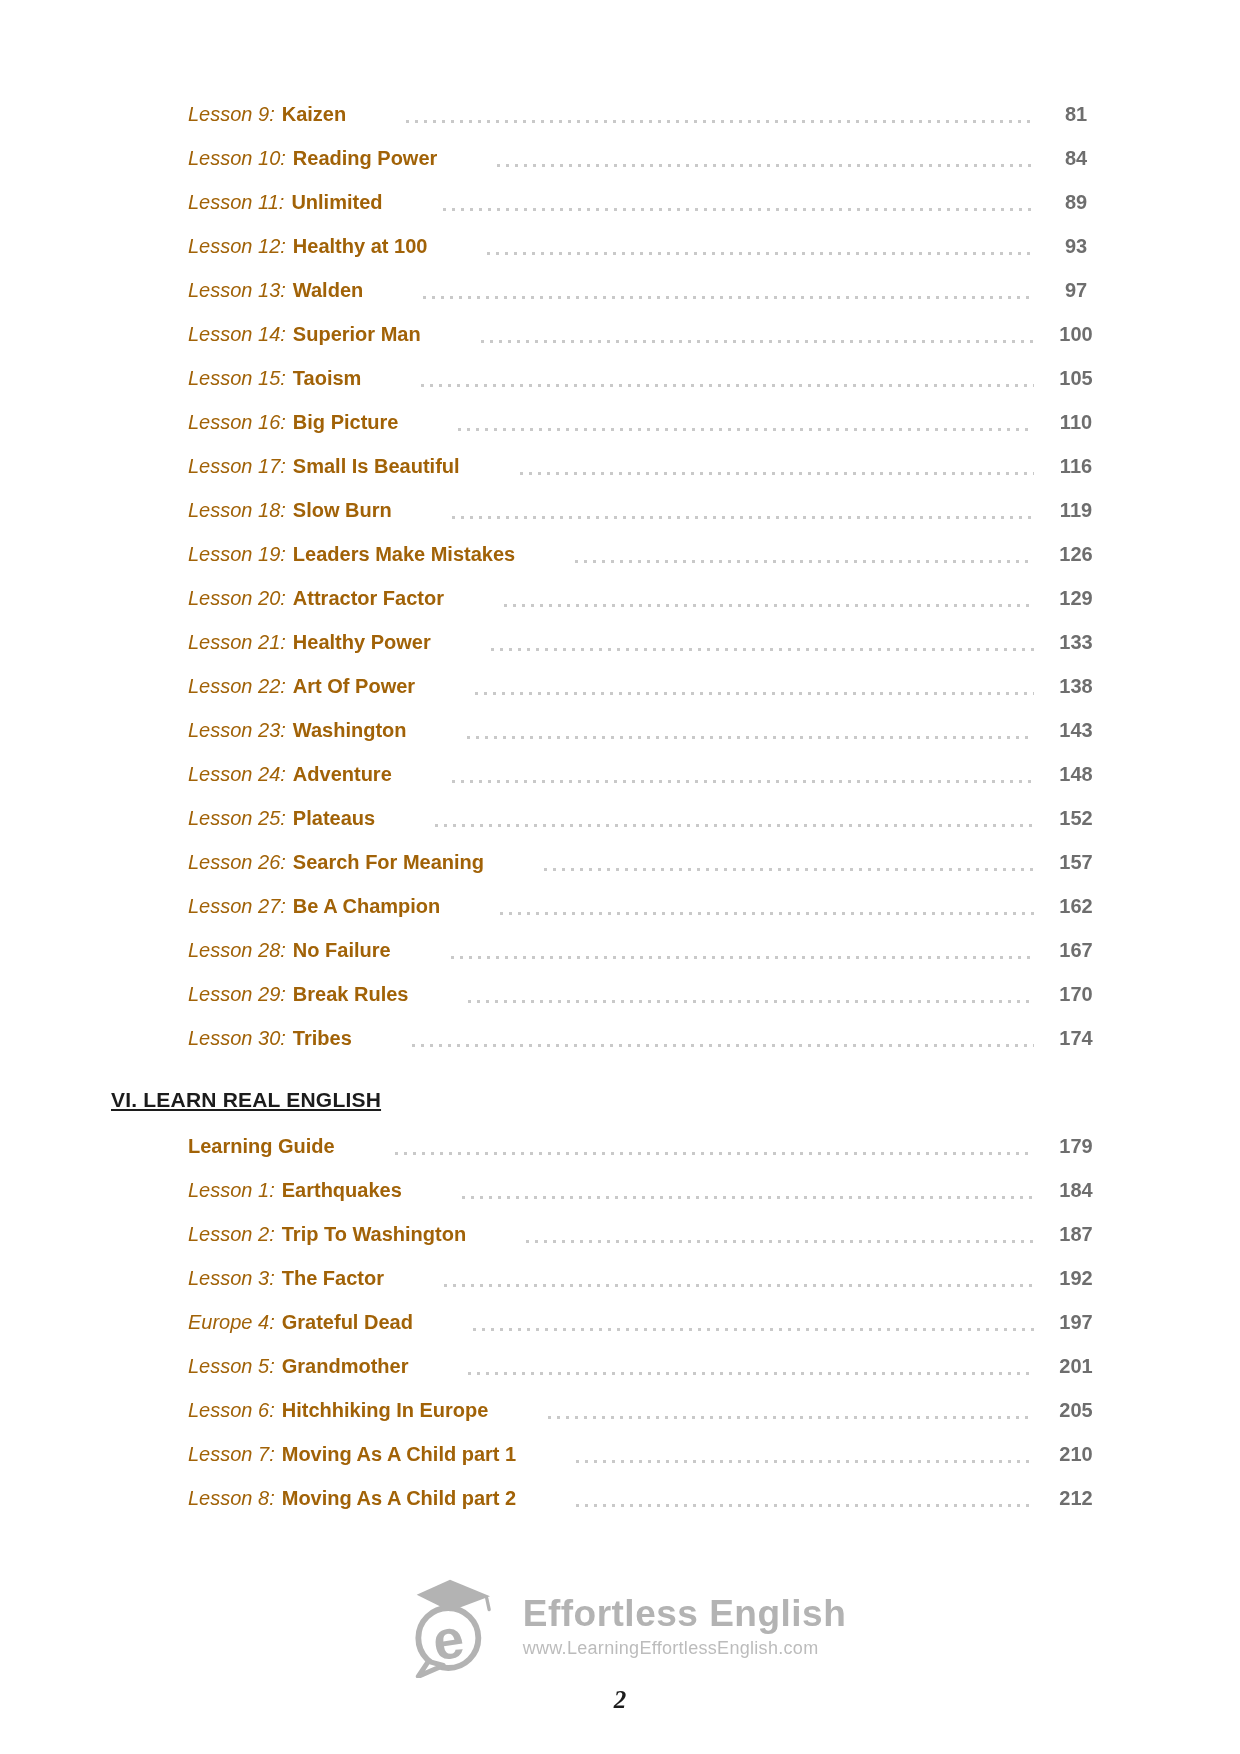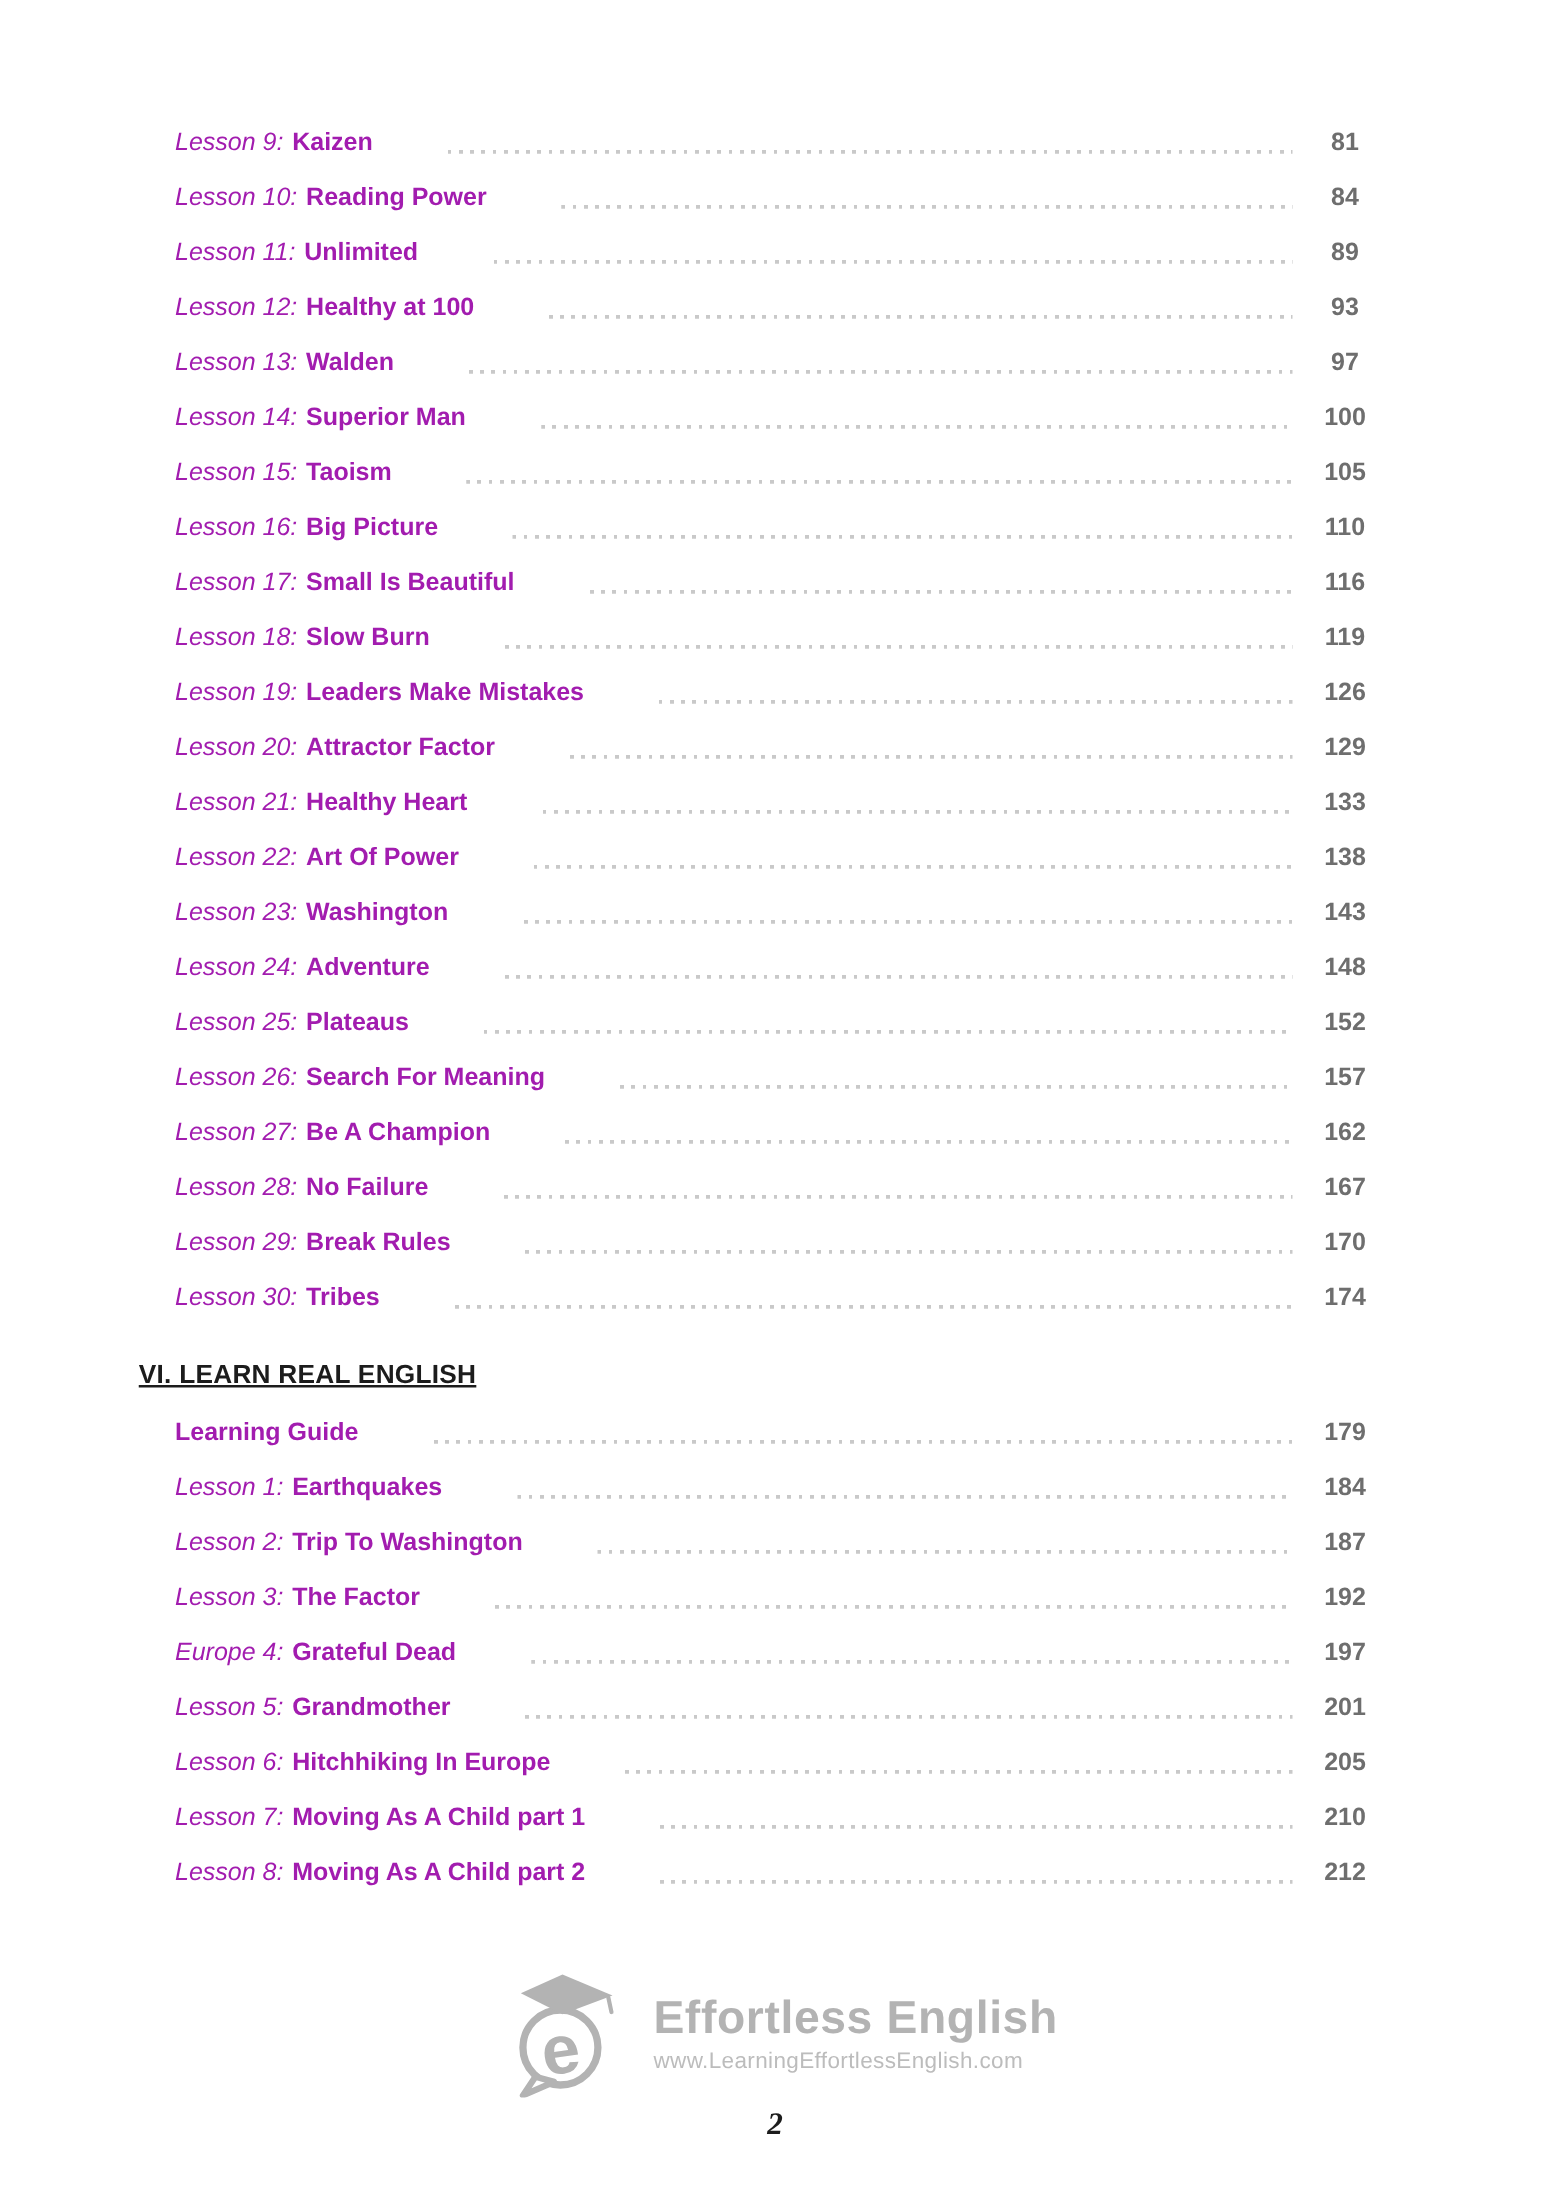--- a/index.html
+++ b/index.html
@@ -18,21 +18,22 @@
     right: 140px;
   }
   .toc-row {
     display: flex;
     align-items: center;
     height: 44px;
   }
   .entry-label {
     white-space: nowrap;
     font-size: 20px;
-    color: #a21caf;
+    color: #a16207;
+    margin-left: 48px;
   }
   .entry-prefix {
     font-style: italic;
     margin-right: 7px;
   }
   .entry-prefix:empty { margin-right: 0; }
   .entry-title {
     font-weight: bold;
   }
   .dot-leader {
@@ -206,21 +207,21 @@
     <div class="toc-row">
       <span class="entry-label">
         <span class="entry-prefix">Lesson 20:</span><span class="entry-title">Attractor Factor</span>
       </span>
       <span class="dot-leader"></span>
       <span class="entry-page">129</span>
     </div>
 
     <div class="toc-row">
       <span class="entry-label">
-        <span class="entry-prefix">Lesson 21:</span><span class="entry-title">Healthy Heart</span>
+        <span class="entry-prefix">Lesson 21:</span><span class="entry-title">Healthy Power</span>
       </span>
       <span class="dot-leader"></span>
       <span class="entry-page">133</span>
     </div>
 
     <div class="toc-row">
       <span class="entry-label">
         <span class="entry-prefix">Lesson 22:</span><span class="entry-title">Art Of Power</span>
       </span>
       <span class="dot-leader"></span>

